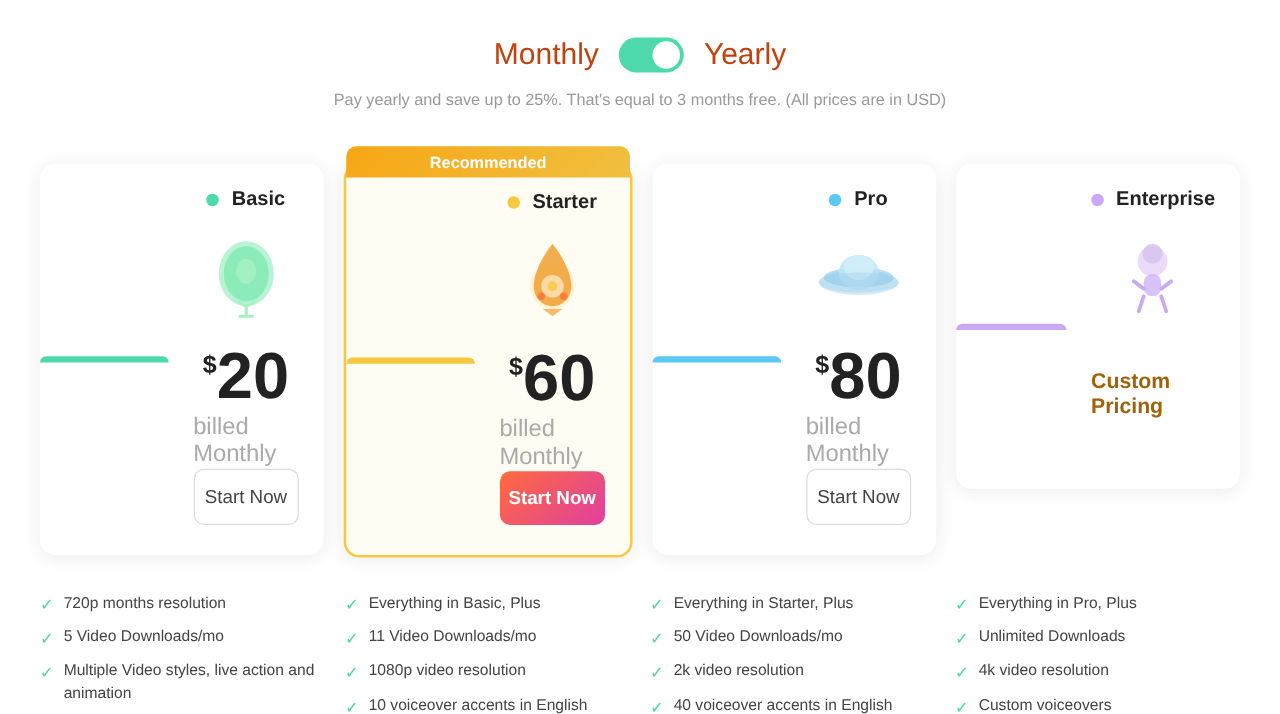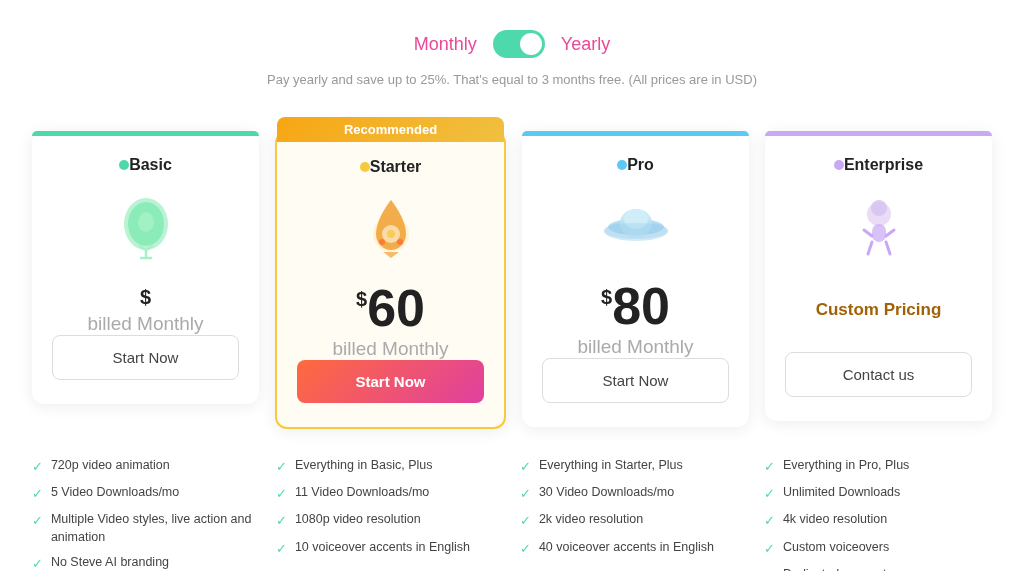--- a/index.html
+++ b/index.html
@@ -15,22 +15,22 @@
 
     
     .toggle-section {
       display: flex;
       align-items: center;
       gap: 16px;
       margin-bottom: 14px;
       margin-top: 10px;
     }
     .toggle-label {
-      font-size: 18px;
-      color: #ec4899;
+      font-size: 24px;
+      color: #c2410c;
       font-weight: 400;
     }
     .toggle-wrapper {
       position: relative;
       width: 52px;
       height: 28px;
       background: #4dd9ac;
       border-radius: 14px;
       cursor: pointer;
       display: flex;
@@ -62,21 +62,20 @@
       max-width: 960px;
     }
 
     .card {
       flex: 1;
       border-radius: 12px;
       background: #fff;
       box-shadow: 0 2px 16px rgba(0,0,0,0.08);
       overflow: visible;
       display: flex;
-      flex-direction: column;
       align-items: center;
       position: relative;
     }
 
     .card-top-bar {
       width: 100%;
       height: 5px;
       border-radius: 12px 12px 0 0;
     }
 
@@ -103,21 +102,21 @@
     }
 
     .card.recommended {
       background: #fffdf3;
       border: 2px solid #f7c940;
     }
 
     .plan-name-row {
       display: flex;
       align-items: center;
-      gap: 0;
+      gap: 10px;
       margin-bottom: 12px;
       font-size: 16px;
       font-weight: 700;
       color: #222;
     }
 
     .plan-dot {
       width: 10px;
       height: 10px;
       border-radius: 50%;
@@ -258,20 +257,21 @@
     <ellipse cx="35" cy="38" rx="18" ry="22" fill="#6de8a8" opacity="0.6"></ellipse>
     <line x1="28" y1="60" x2="35" y2="64" stroke="#a8f0c8" stroke-width="2.5"></line>
     <line x1="42" y1="60" x2="35" y2="64" stroke="#a8f0c8" stroke-width="2.5"></line>
     <line x1="35" y1="64" x2="35" y2="72" stroke="#a8f0c8" stroke-width="2.5"></line>
     <line x1="29" y1="72" x2="41" y2="72" stroke="#a8f0c8" stroke-width="2.5"></line>
     <ellipse cx="35" cy="36" rx="8" ry="10" fill="#b8f5d0" opacity="0.5"></ellipse>
   </svg>
         </div>
       <div class="price-row">
         <span class="price-dollar">$</span>
+        <span class="price-amount">20</span>
        </div>
        <p class="billed-label">billed Monthly</p>
       <button class="start-btn">Start Now</button>
     </div>
   </div>
     <div class="card recommended">
     <div class="recommended-banner">Recommended</div>
     <div class="card-top-bar bar-yellow"></div>
     <div class="card-inner">
       <div class="plan-name-row">
@@ -335,30 +335,29 @@
     <circle cx="35" cy="28" r="12" fill="#e8d8f5" opacity="0.9"></circle>
     <circle cx="35" cy="22" r="8" fill="#d5c0f0" opacity="0.8"></circle>
     <rect x="28" y="38" width="14" height="18" rx="7" fill="#c9a8f5" opacity="0.7"></rect>
     <line x1="20" y1="44" x2="28" y2="50" stroke="#c9a8f5" stroke-width="3" stroke-linecap="round"></line>
     <line x1="50" y1="44" x2="42" y2="50" stroke="#c9a8f5" stroke-width="3" stroke-linecap="round"></line>
     <line x1="28" y1="56" x2="24" y2="68" stroke="#c9a8f5" stroke-width="3" stroke-linecap="round"></line>
     <line x1="42" y1="56" x2="46" y2="68" stroke="#c9a8f5" stroke-width="3" stroke-linecap="round"></line>
   </svg>
         </div>
       <p class="custom-pricing">Custom Pricing</p>
-      <button class="start-btn">Contact us</button>
     </div>
   </div>
   </div>
 
 <div class="features-section" id="features-container">
     <div class="features-col">
       <div class="feature-item">
         <span class="check-icon">✓</span>
-        <span>720p video animation</span>
+        <span>720p months resolution</span>
       </div>
       <div class="feature-item">
         <span class="check-icon">✓</span>
         <span>5 Video Downloads/mo</span>
       </div>
       <div class="feature-item">
         <span class="check-icon">✓</span>
         <span>Multiple Video styles, live action and animation</span>
       </div>
       <div class="feature-item">
@@ -385,21 +384,21 @@
       </div>
       <div class="more-link">and much more...</div>
     </div>
     <div class="features-col">
       <div class="feature-item">
         <span class="check-icon">✓</span>
         <span>Everything in Starter, Plus</span>
       </div>
       <div class="feature-item">
         <span class="check-icon">✓</span>
-        <span>30 Video Downloads/mo</span>
+        <span>50 Video Downloads/mo</span>
       </div>
       <div class="feature-item">
         <span class="check-icon">✓</span>
         <span>2k video resolution</span>
       </div>
       <div class="feature-item">
         <span class="check-icon">✓</span>
         <span>40 voiceover accents in English</span>
       </div>
       <div class="more-link">and much more...</div>

